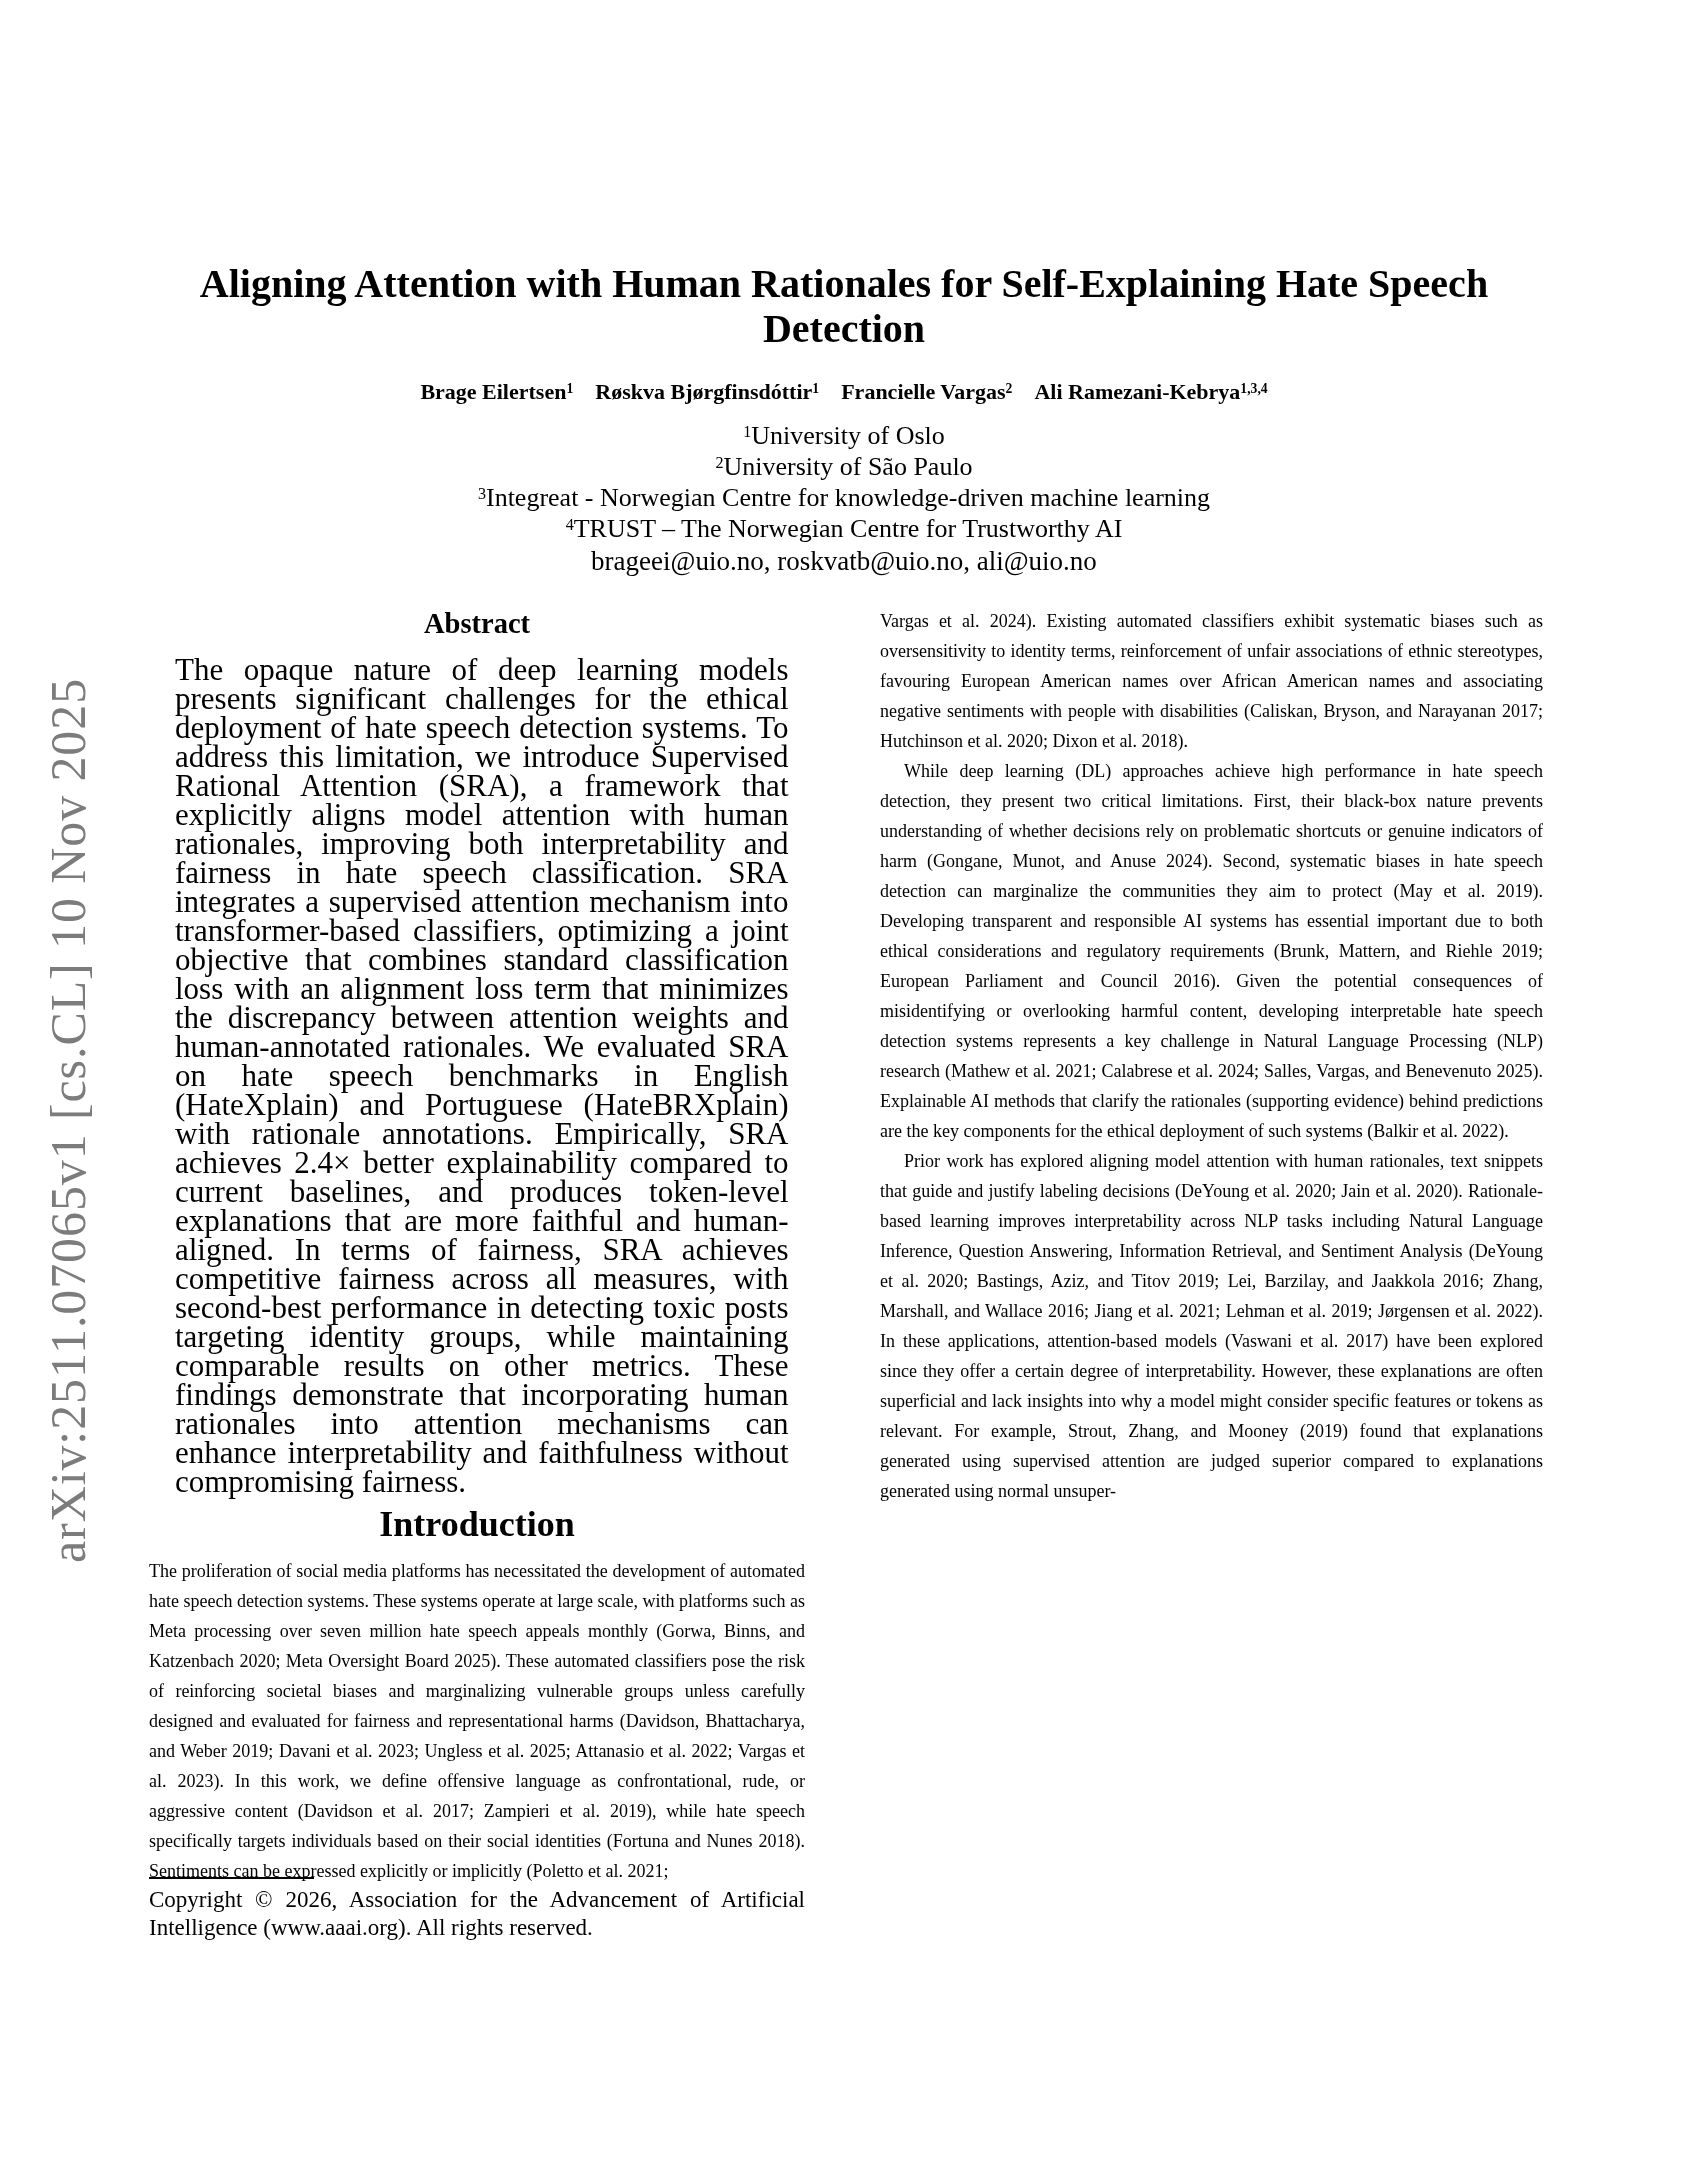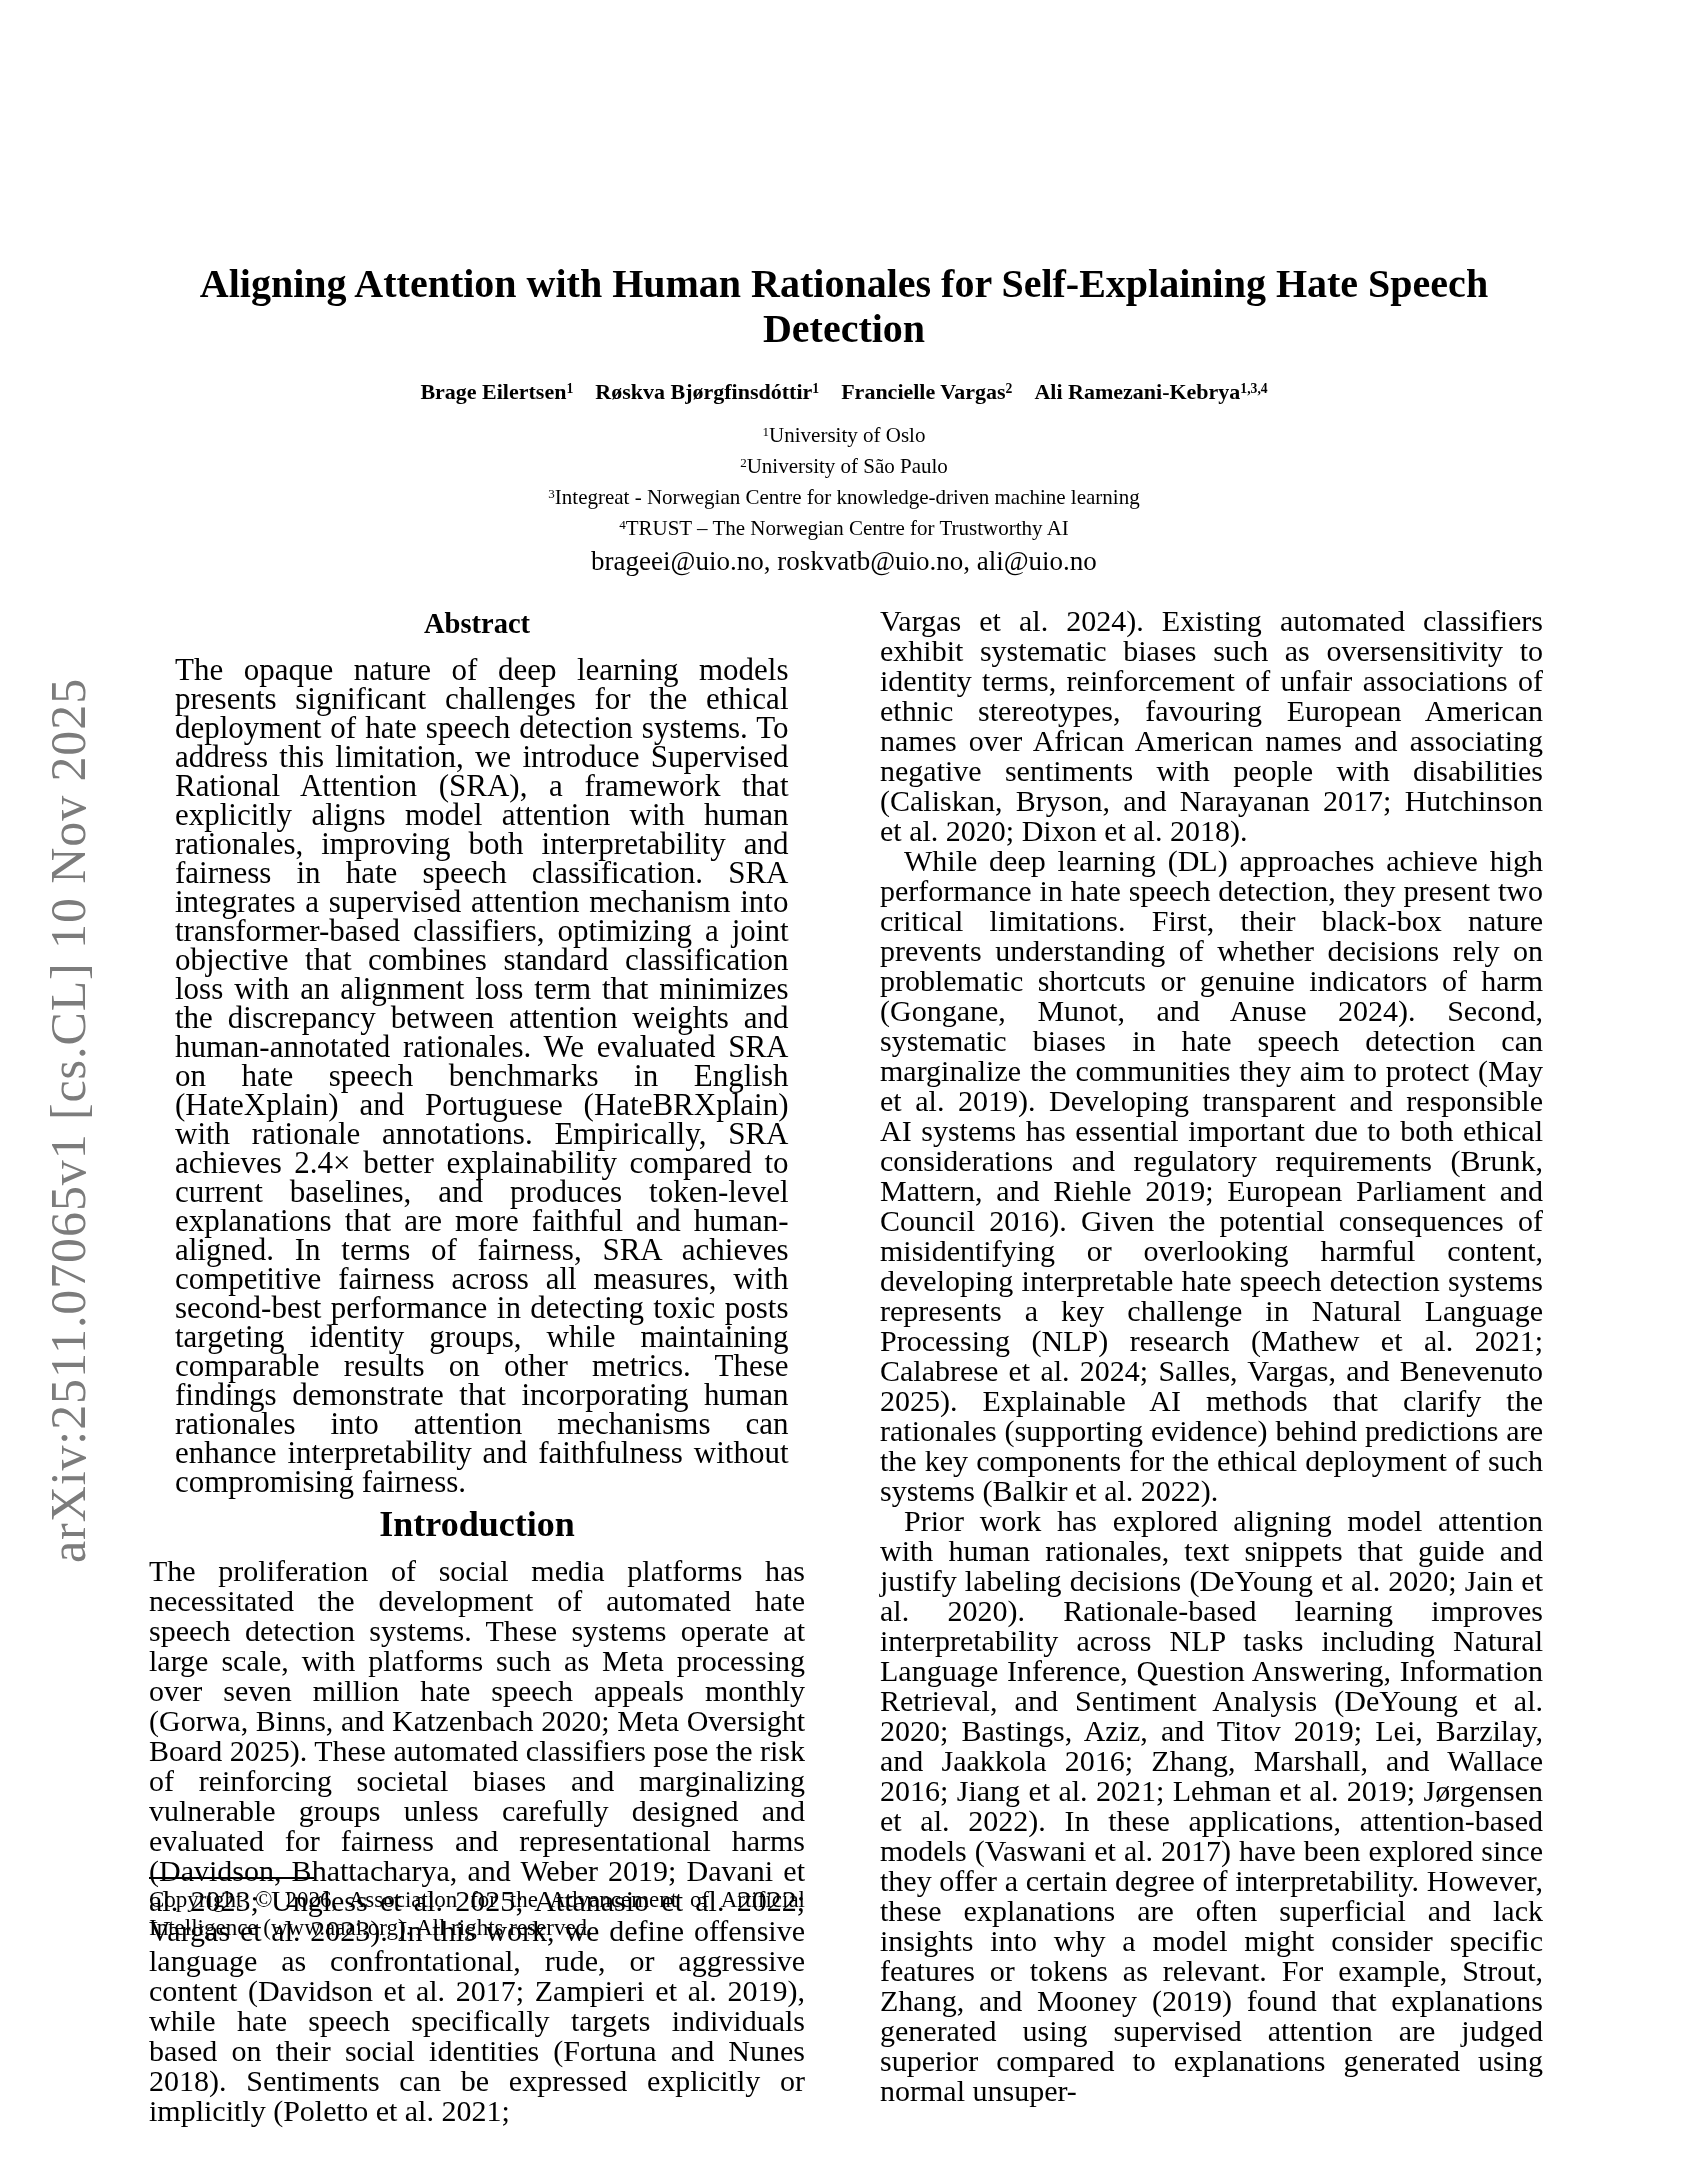--- a/index.html
+++ b/index.html
@@ -49,21 +49,21 @@
   .authors {
     margin-top: 22px;
     font-size: 22px;
     font-weight: bold;
     line-height: 37px;
     white-space: nowrap;
   }
   .author { margin: 0 8.3px; }
   .affils {
     margin-top: 10px;
-    font-size: 21px;
+    font-size: 26px;
     line-height: 31px;
   }
   .emails {
     margin-top: 1.8px;
     font-size: 27px;
     line-height: 30px;
   }
   sup {
     font-size: 0.62em;
     line-height: 0;
@@ -102,21 +102,21 @@
   }
   .sec-heading {
     margin: 8px 0 0 0;
     font-size: 36px;
     line-height: 40px;
     font-weight: bold;
     text-align: center;
   }
   .body-par {
     margin: 12px 0 0 0;
-    font-size: 30px;
+    font-size: 18px;
     line-height: 30px;
     text-align: justify;
     hyphens: auto;
     -webkit-hyphens: auto;
   }
   .col-right .body-par { margin: 0; }
   .col-right .body-par.indent { text-indent: 24px; }
 
   
   .footnote {

